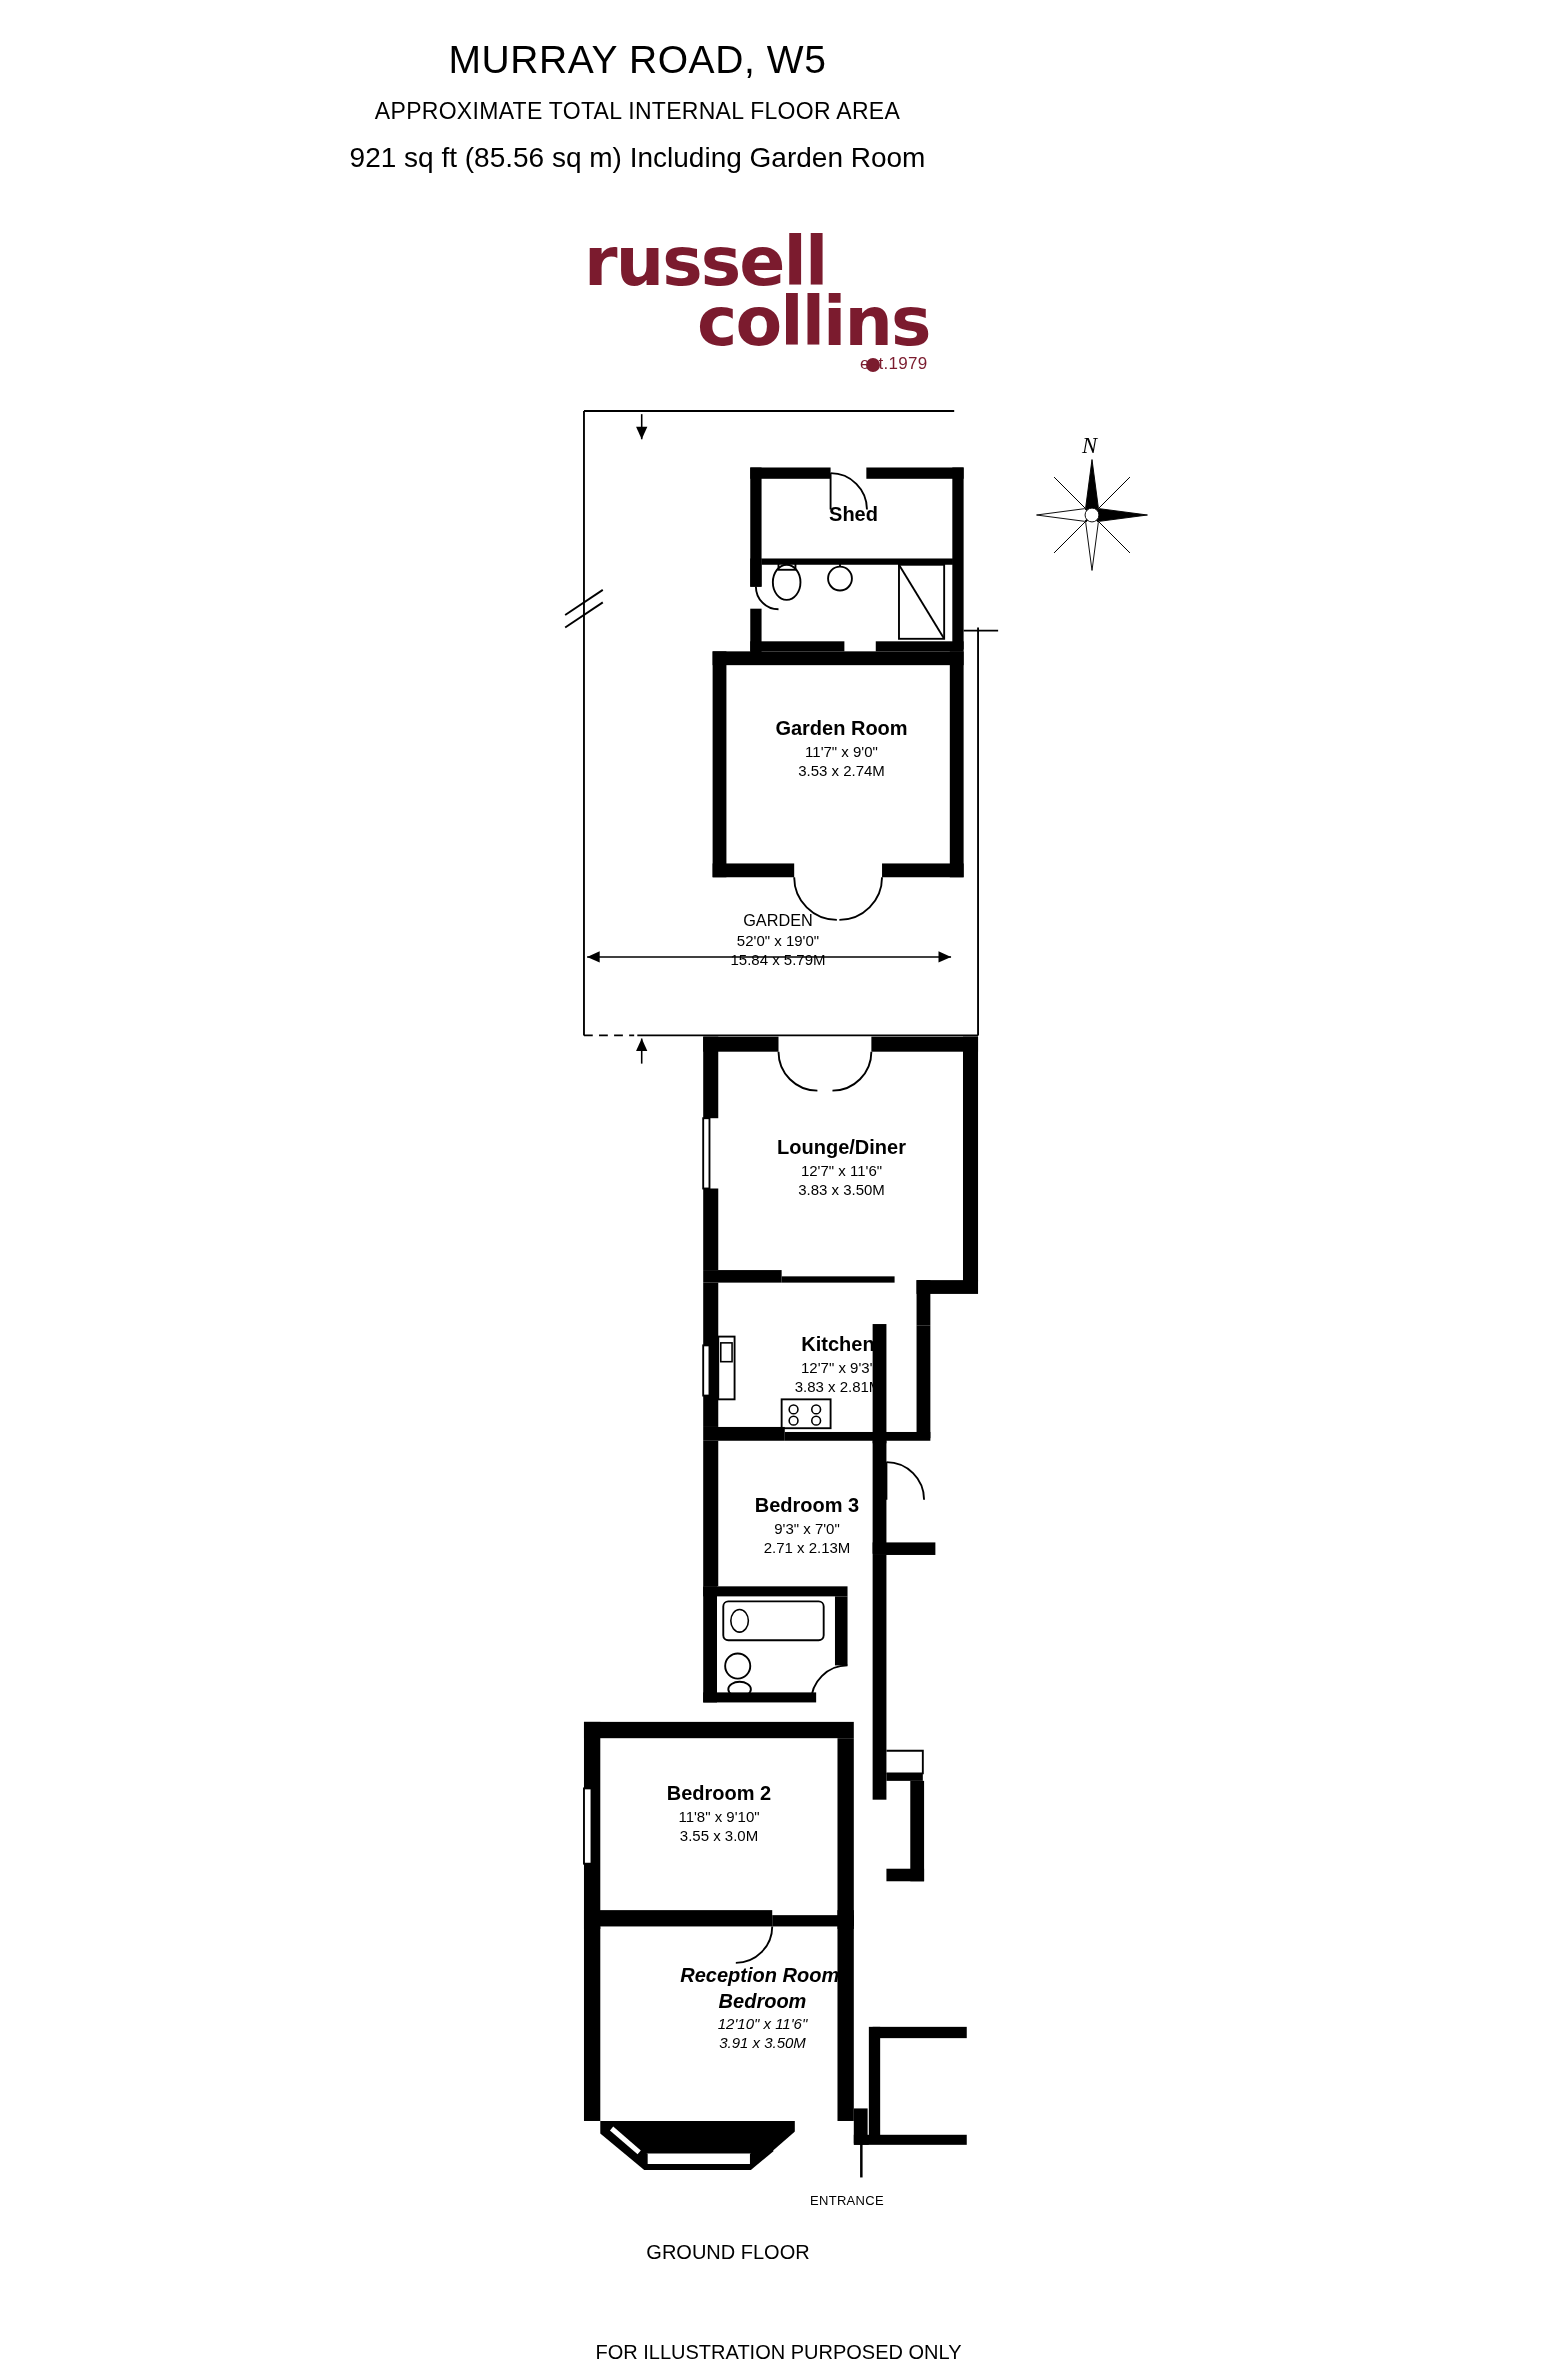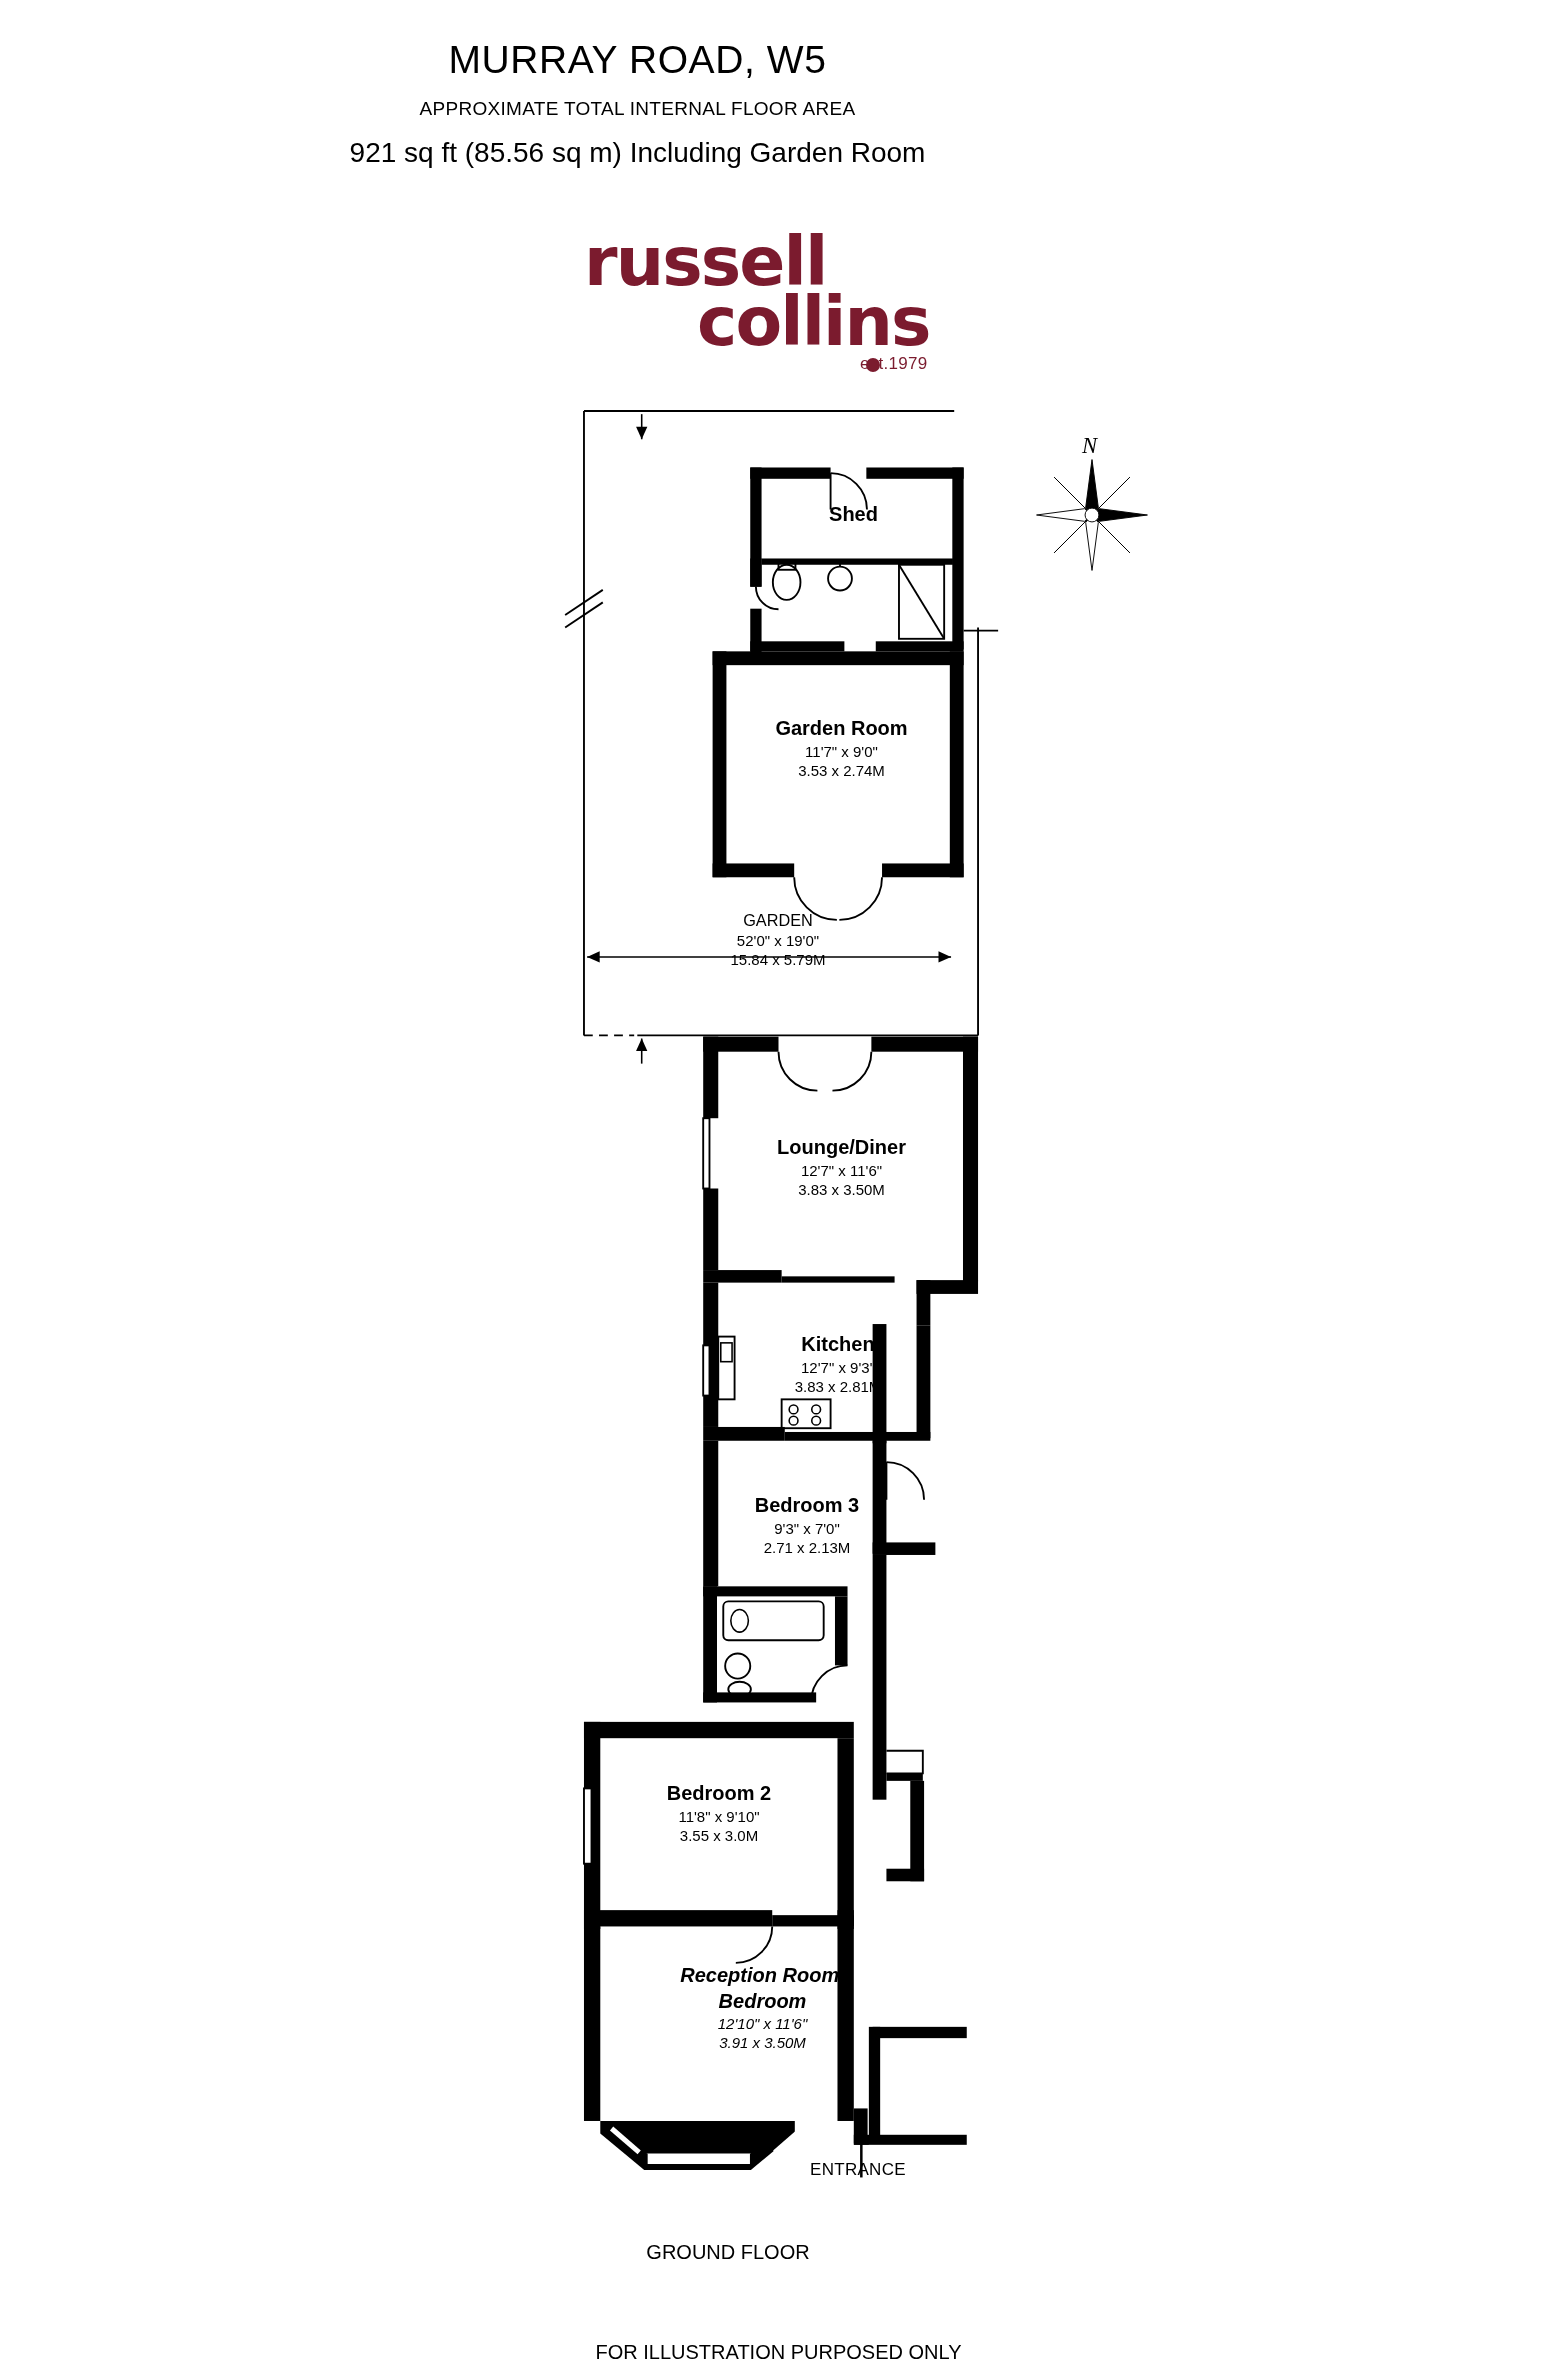--- a/index.html
+++ b/index.html
@@ -24,21 +24,21 @@
     width: 1275px;
     text-align: center;
   }
   .title {
     font-size: 39px;
     letter-spacing: 0.6px;
     margin-top: 38px;
     font-weight: 400;
   }
   .subtitle {
-    font-size: 19px;
+    font-size: 23px;
     letter-spacing: 0.3px;
     margin-top: 16.3px;
     font-weight: 400;
   }
   .area {
     font-size: 28px;
     margin-top: 16.3px;
     font-weight: 400;
   }
 
@@ -105,22 +105,23 @@
   }
   .lab.plain .nm { font-weight: 400; font-size: 16.3px; }
 
   .footer-lab {
     position: absolute;
     text-align: center;
     font-size: 20px;
   }
   .small-lab {
     position: absolute;
-    font-size: 17px;
+    font-size: 13px;
     letter-spacing: 0.3px;
+    margin-top: 33px;
   }
 
   
   .compass {
     position: absolute;
     left: 1029px;
     top: 433px;
     width: 126px;
     height: 144px;
   }

